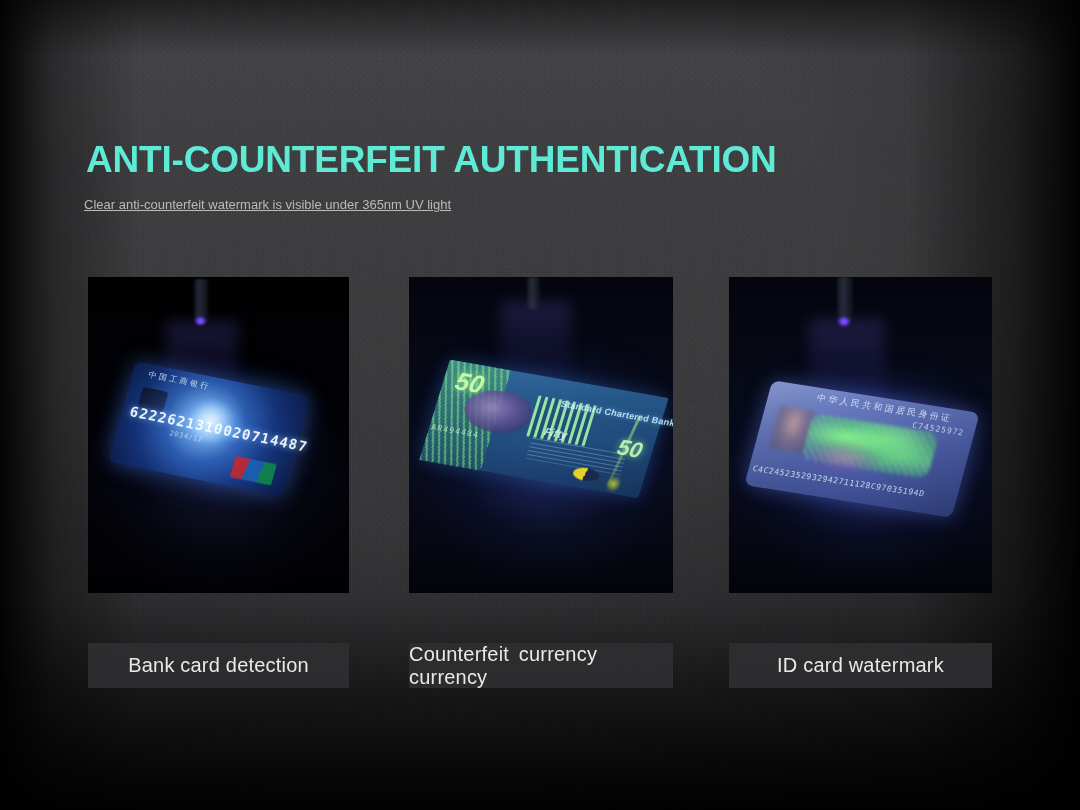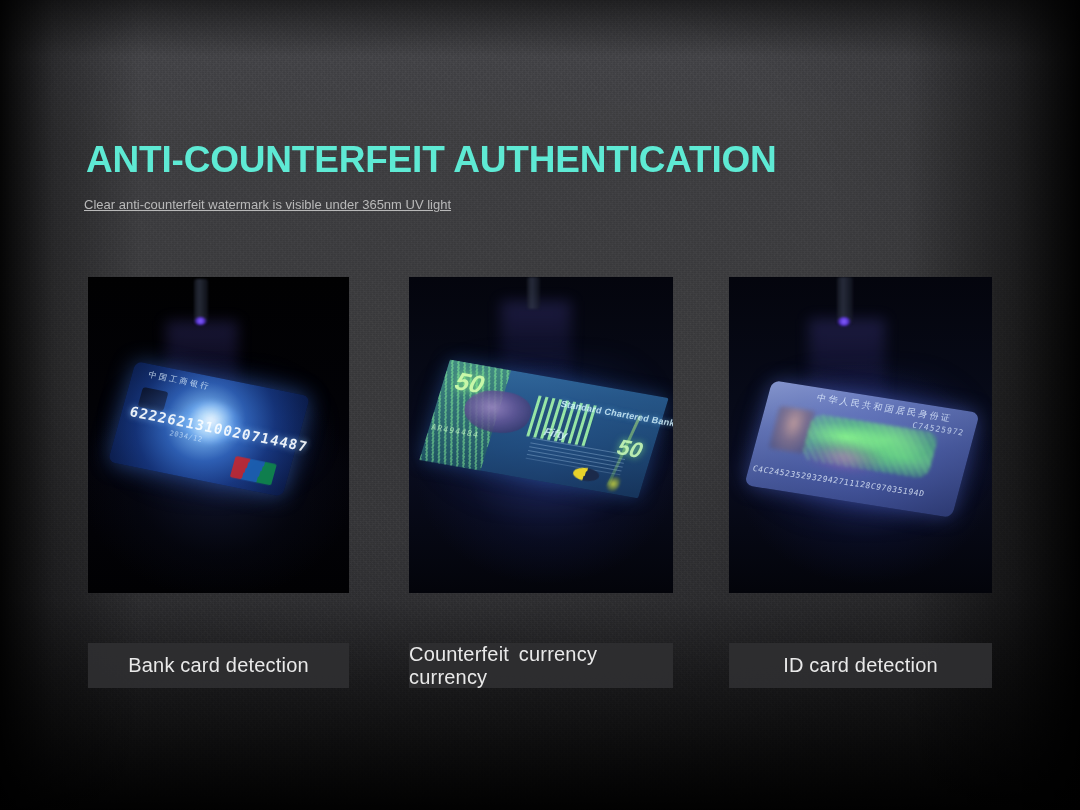--- a/index.html
+++ b/index.html
@@ -398,15 +398,15 @@
         <div id="p3-pinkglow"></div>
         <div id="p3-header">中华人民共和国居民身份证</div>
         <div id="p3-idno">C74525972</div>
         <div id="p3-longno">C4C2452352932942711128C97035194D</div>
       </div>
     </div>
   </div>
 
   <div class="caption" id="caption-1">Bank card detection</div>
   <div class="caption" id="caption-2">Counterfeit  currency  currency</div>
-  <div class="caption" id="caption-3">ID card detection</div>
+  <div class="caption" id="caption-3">ID card watermark</div>
 
 </div>
 
 </body></html>

